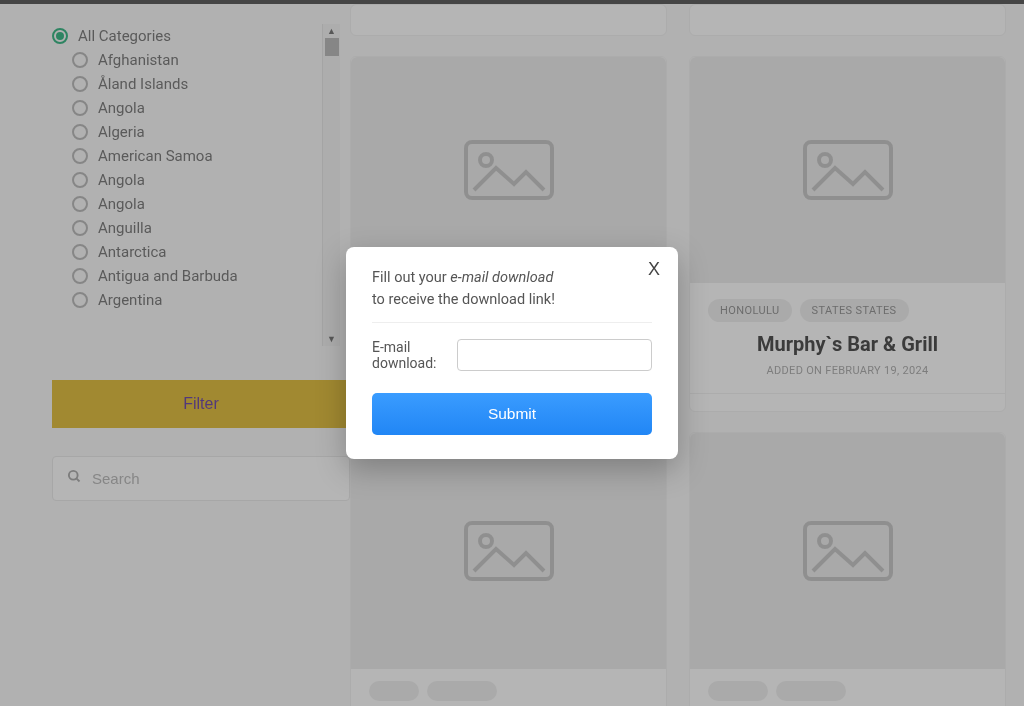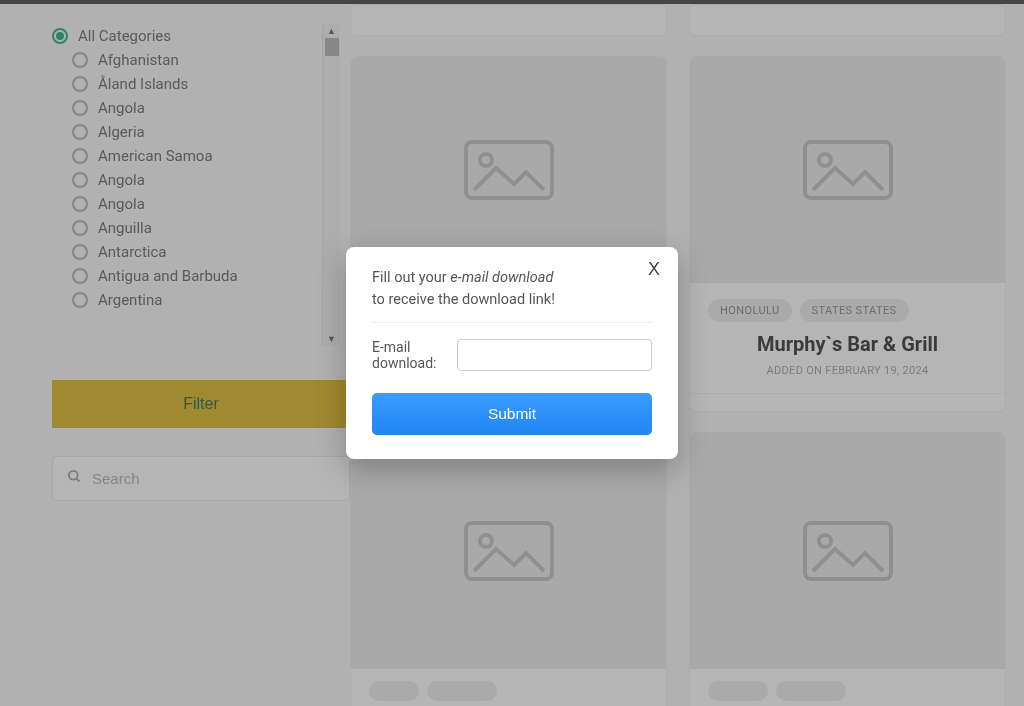--- a/index.html
+++ b/index.html
@@ -80,21 +80,21 @@
     .scroll-thumb {
       width: 14px;
       height: 18px;
       background: #a9a9a9;
       margin-top: 0px;
     }
     .filter-btn {
       width: 298px;
       margin-top: 34px;
       background: #dab010;
-      color: #14532d;
+      color: #4c1d95;
       border: none;
       padding: 15px 0;
       font-size: 16px;
       border-radius: 0;
       cursor: pointer;
     }
     .search-box {
       width: 298px;
       margin-top: 28px;
       border: 1px solid #e5e5e5;

